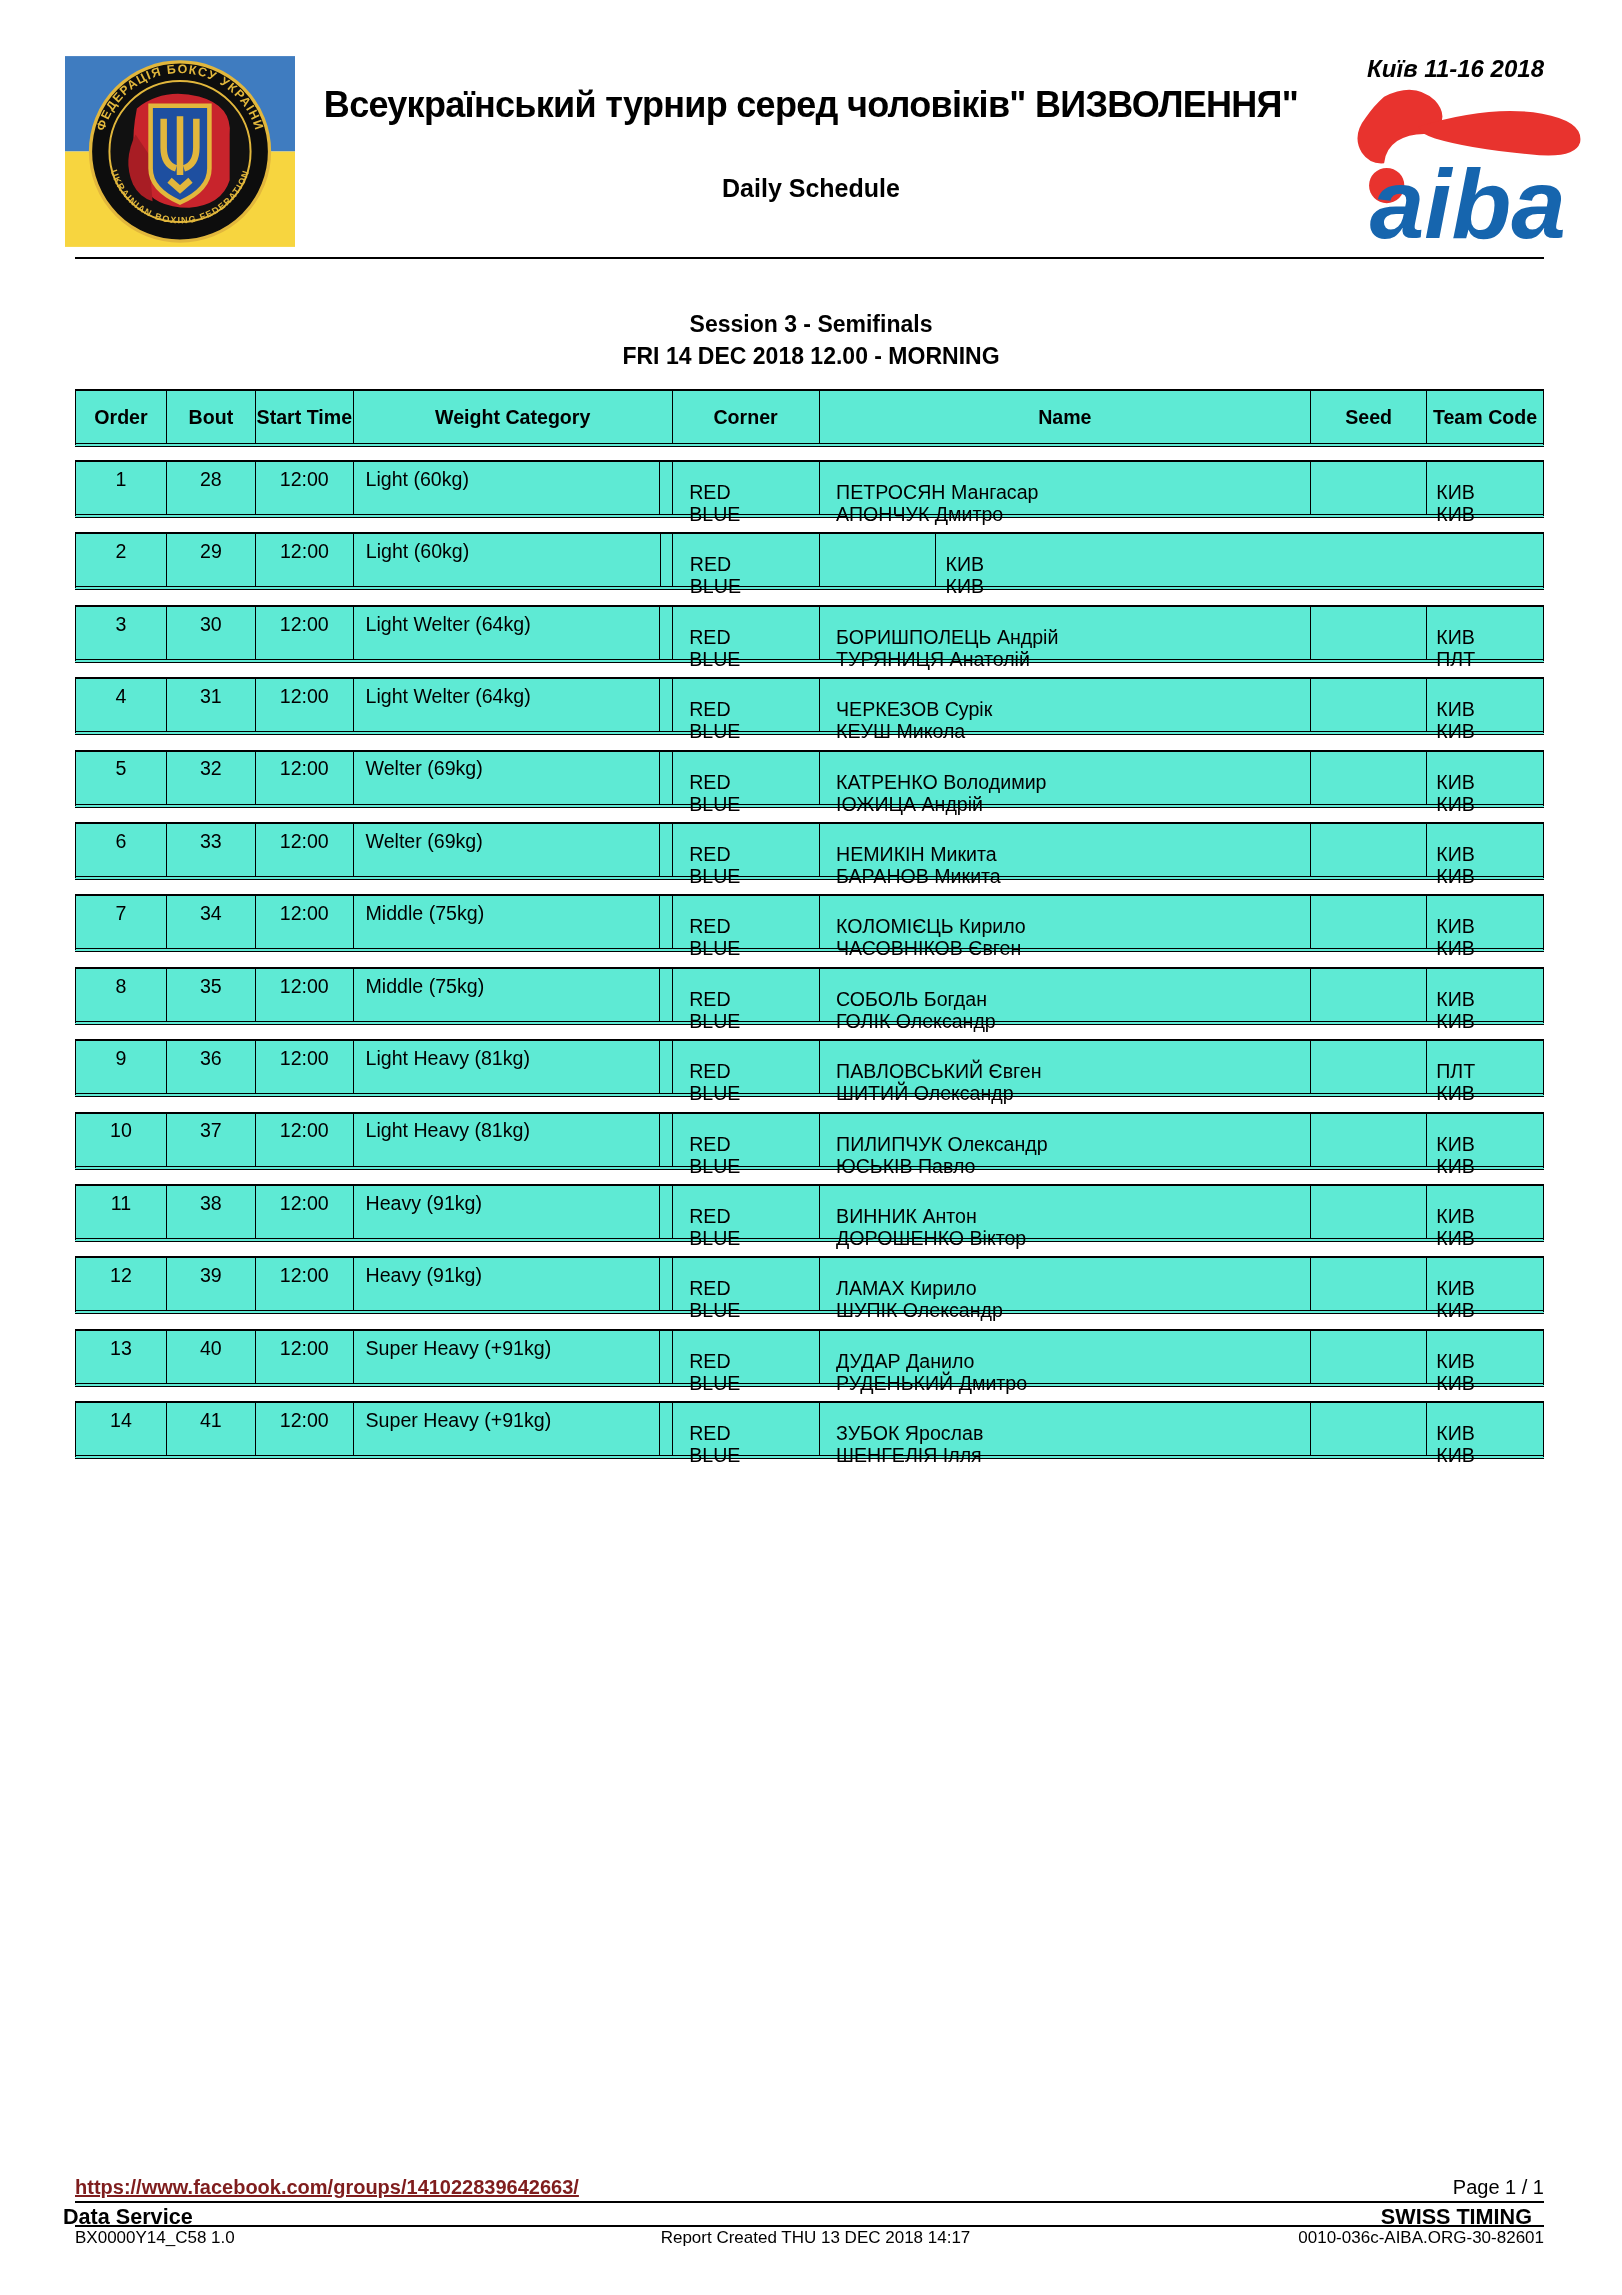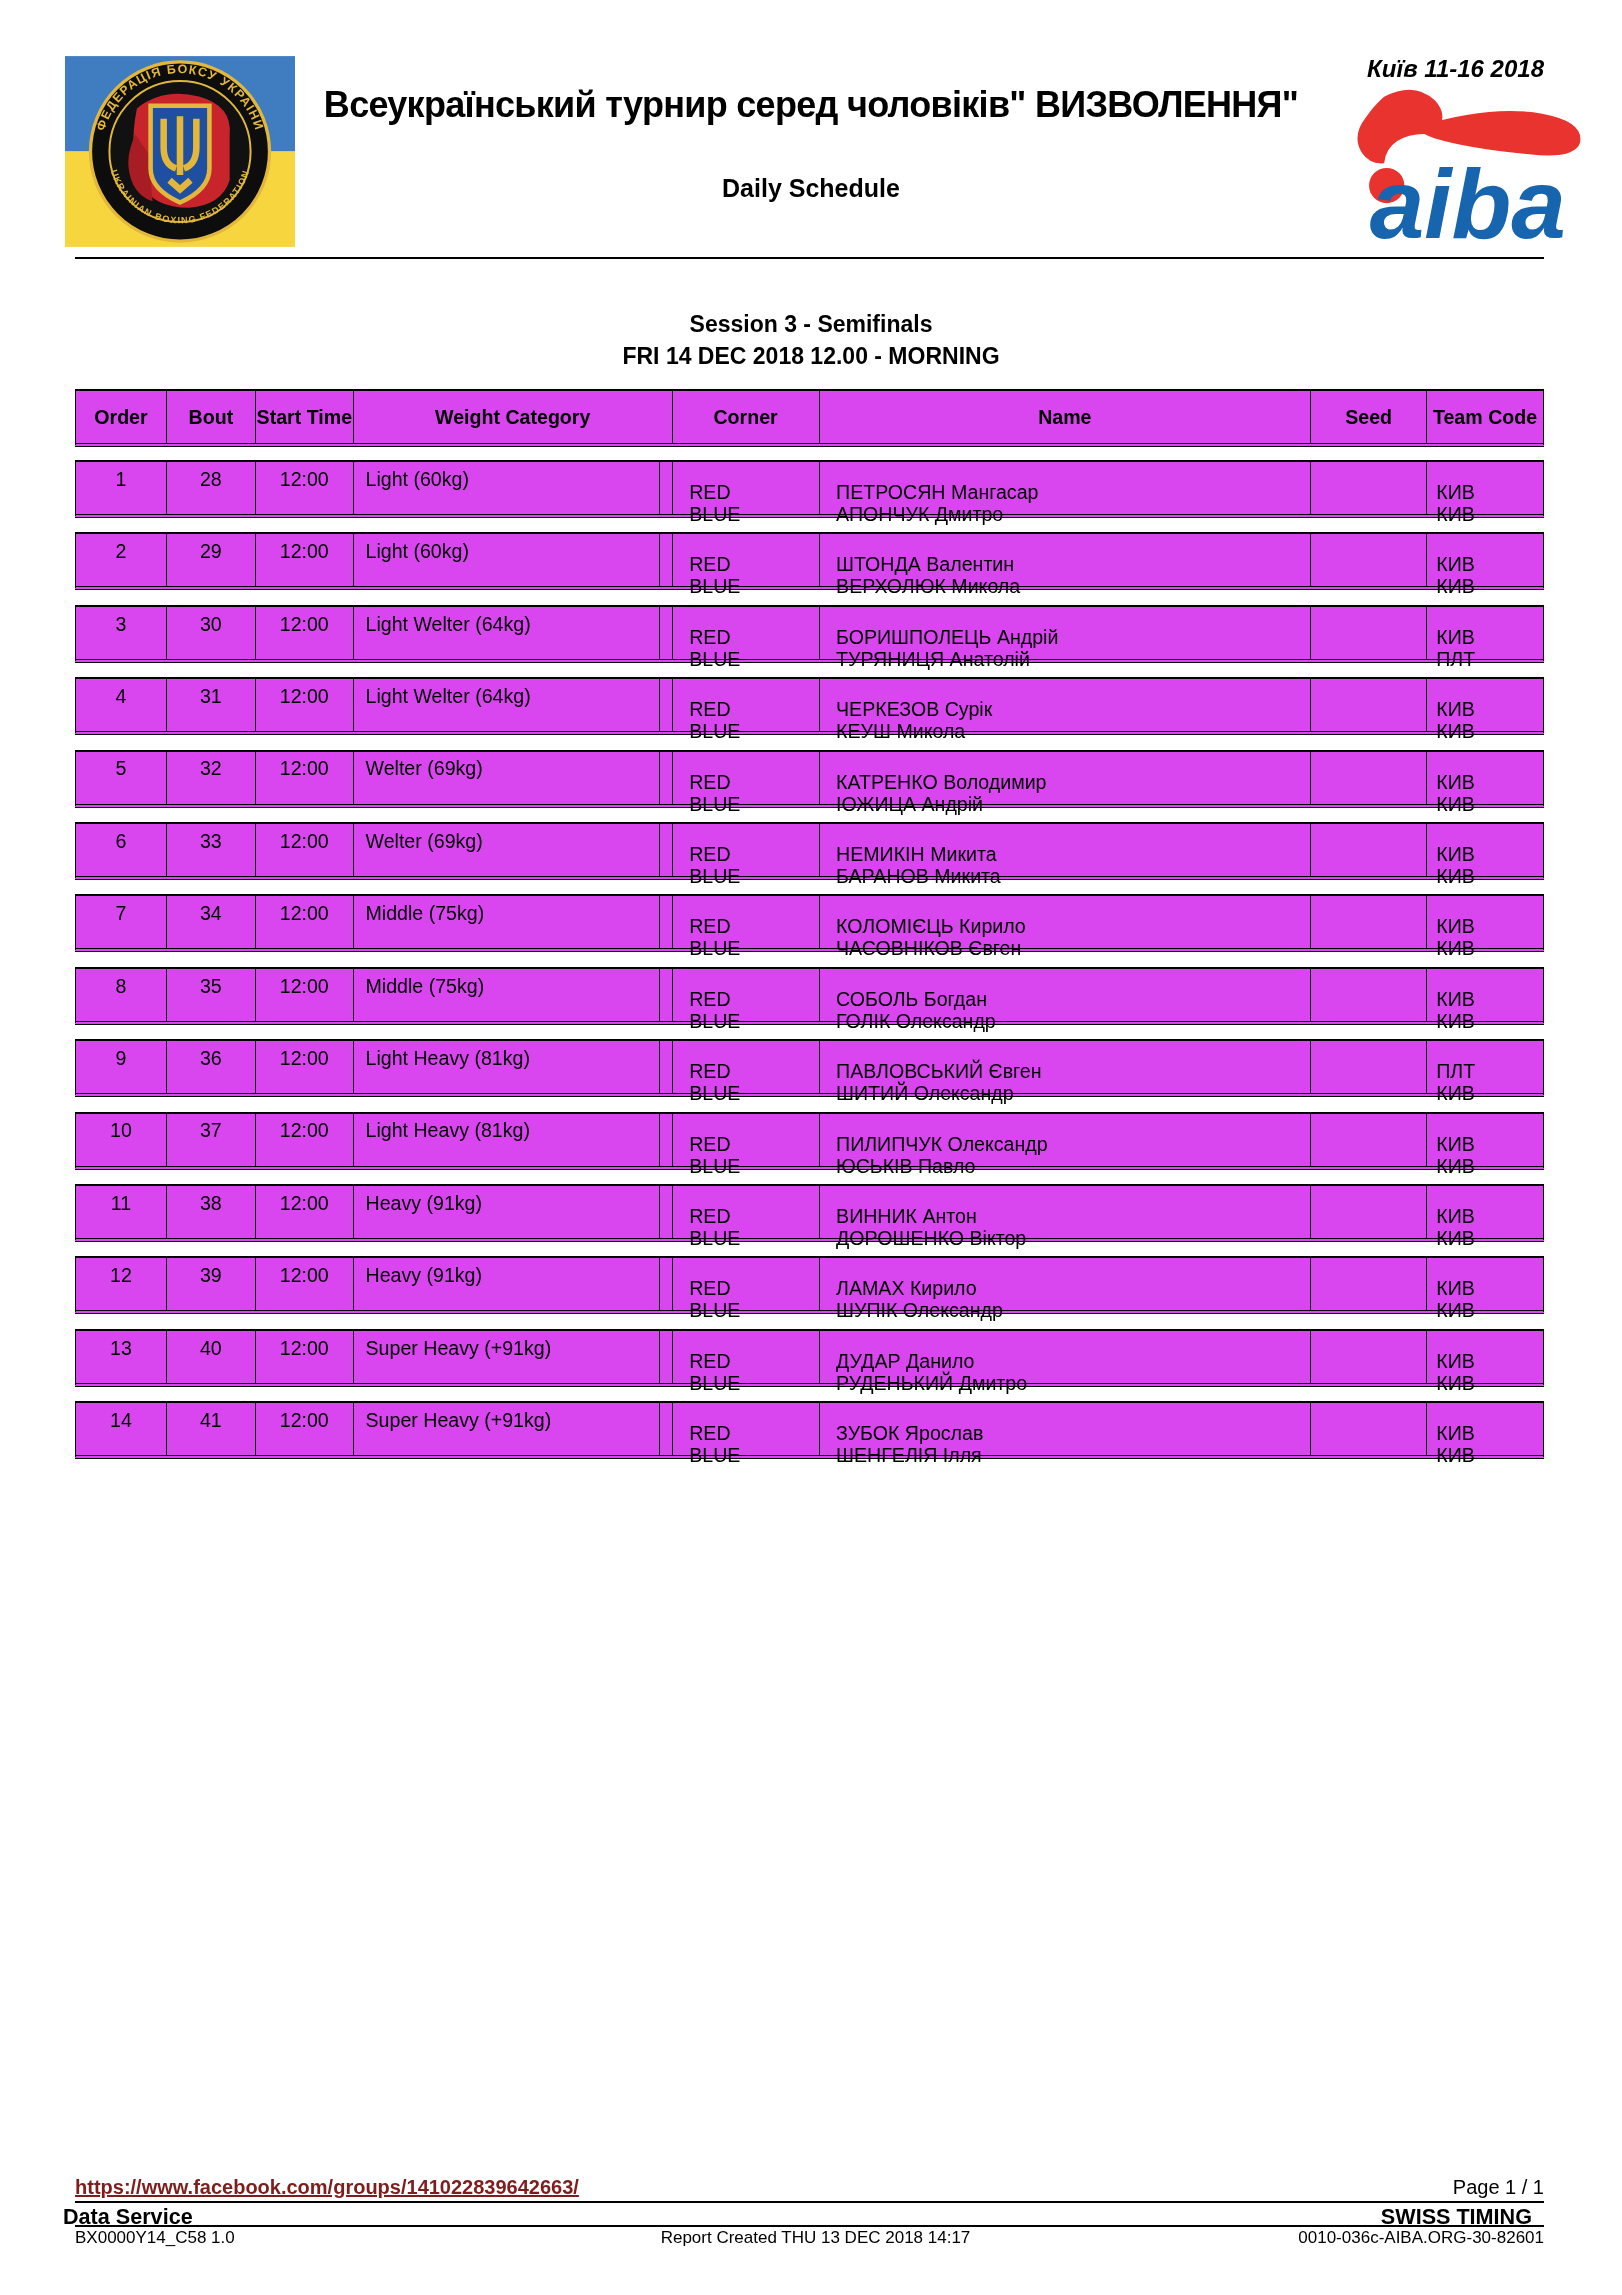--- a/index.html
+++ b/index.html
@@ -33,21 +33,21 @@
   
   .sched-header,.bout{
     box-sizing:border-box;
     width:1469px;height:58px;
     border-top:2px solid #000;
     border-bottom:4.6px double #000;
     border-left:1.3px solid #000;
     border-right:1.3px solid #000;
     display:flex;flex-direction:row;align-items:stretch;
     font-size:19.6px;
-    background:#d946ef;
+    background:#5eead4;
   }
   .sched-header{position:absolute;left:75px;top:389px;font-weight:bold;}
   .bouts{position:absolute;left:75px;top:460px;}
   .bout{margin-bottom:14.4px;}
   .cell{box-sizing:border-box;border-right:1.3px solid #000;}
   .cell:last-child{border-right:none;}
   
   .sched-header .cell{display:flex;align-items:center;justify-content:center;text-align:center;line-height:22px;}
   .w-order{width:91px;} .w-bout{width:89px;} .w-time{width:98px;}
   .w-weight-h{width:319px;} .w-corner{width:147px;} .w-name{width:492px;}
@@ -164,24 +164,20 @@
       <div class="bout">
         <div class="cell order">2</div>
         <div class="cell boutno">29</div>
         <div class="cell time">12:00</div>
         <div class="cell weight">Light (60kg)</div>
         <div class="gapcell"></div>
         <div class="cell corner">
           <div>RED</div>
           <div>BLUE</div>
         </div>
-        <div class="cell names">
-          <div>ШТОНДА Валентин</div>
-          <div>ВЕРХОЛЮК Микола</div>
-        </div>
         <div class="cell seed">
           <div></div>
           <div></div>
         </div>
         <div class="cell team">
           <div>КИВ</div>
           <div>КИВ</div>
         </div>
       </div>
       <div class="bout">

